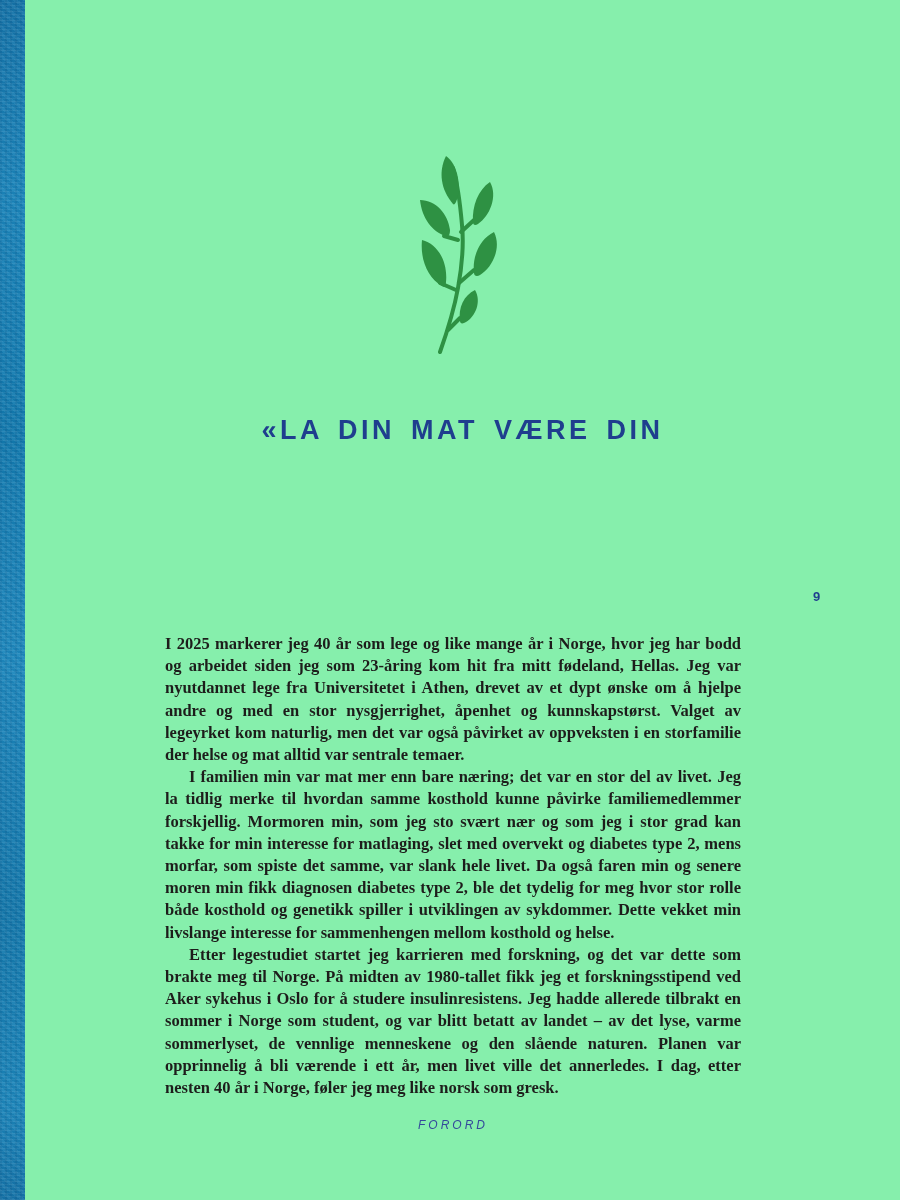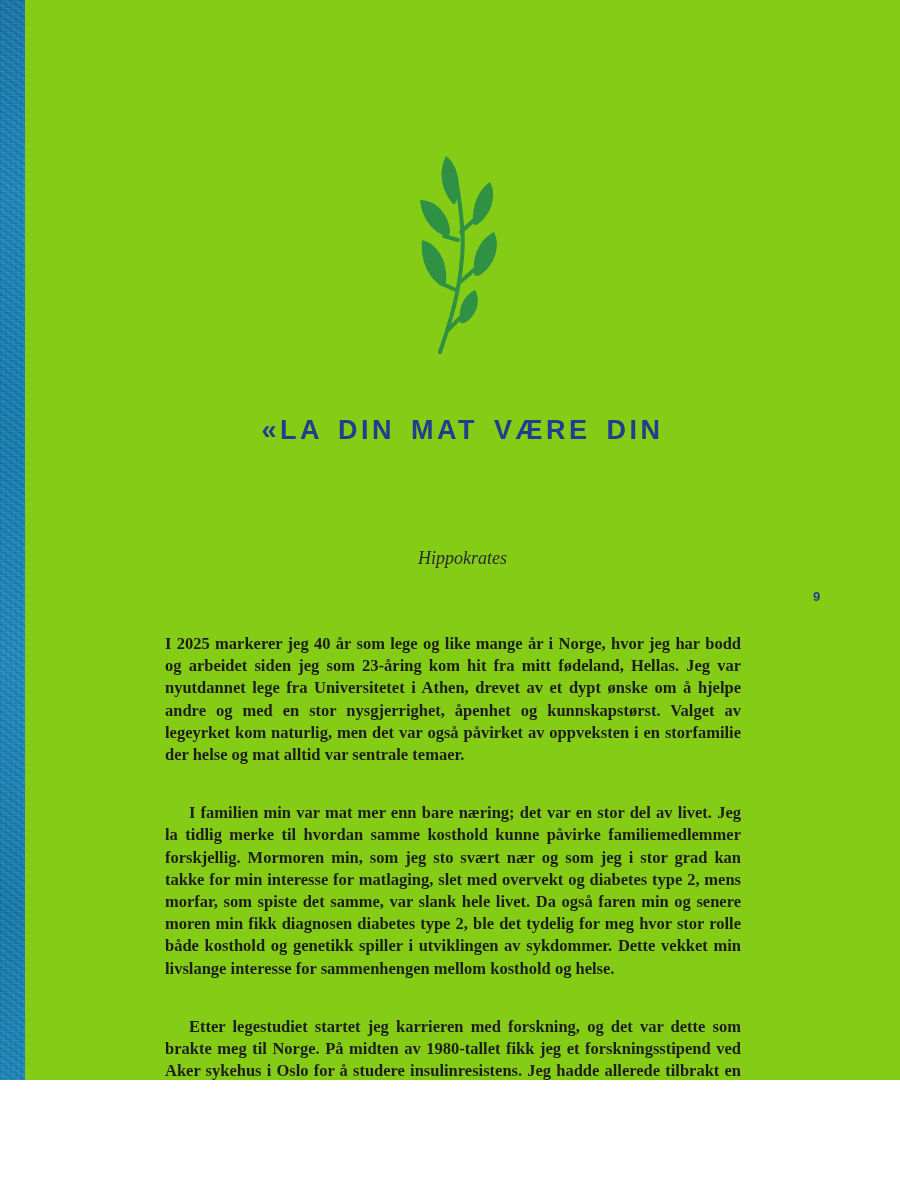--- a/index.html
+++ b/index.html
@@ -1,17 +1,17 @@
 <!DOCTYPE html>
 <html lang="no"><head>
 <meta charset="utf-8">
 <style>
   html,body{margin:0;padding:0;background:#ffffff;}
   body{width:900px;height:1200px;font-family:"Liberation Serif",serif;}
-  .sheet{position:relative;width:900px;height:1080px;background:#84cc16;overflow:hidden;}
+  .sheet{position:relative;width:900px;height:1200px;background:#86efac;overflow:hidden;}
 
   
   .spine{
     position:absolute;left:0;top:0;width:25px;height:1200px;
     background:
       repeating-linear-gradient(0deg, rgba(255,255,255,0.06) 0 1px, rgba(255,255,255,0) 1px 3px),
       repeating-linear-gradient(90deg, rgba(8,55,100,0.10) 0 2px, rgba(8,55,100,0) 2px 5px),
       repeating-linear-gradient(35deg, rgba(255,255,255,0.05) 0 3px, rgba(0,40,80,0.05) 3px 6px),
       linear-gradient(180deg,#1573a8 0%,#1b85ba 16%,#137aae 36%,#1e88bd 55%,#1478ab 76%,#1c86ba 92%,#1573a8 100%);
   }
@@ -50,21 +50,21 @@
 
   .bodytext{
     position:absolute;left:165px;top:633px;width:576px;
     font-size:16.5px;
     line-height:22.2px;
     color:#1d1d1b;
     text-align:justify;
     font-weight:bold;
   }
   .bodytext p{margin:0;padding:0;}
-  .bodytext p.indent{text-indent:24px;margin-top:36px;}
+  .bodytext p.indent{text-indent:24px;}
 
   .footer{
     position:absolute;left:165px;width:576px;top:1118px;
     text-align:center;
     font-family:"Liberation Sans",sans-serif;
     font-size:12px;
     letter-spacing:3px;
     color:#34499b;
     font-style:italic;
   }
@@ -94,21 +94,20 @@
         <path d="M96 133 C 94 116, 102 99, 116 92 C 124 108, 114 128, 102 135 C 99 137, 96 136, 96 133 Z"></path>
         <path d="M82 181 C 80 168, 86 155, 97 150 C 104 162, 97 177, 88 182 C 85 184, 82 184, 82 181 Z"></path>
       </g>
     </svg>
   </div>
 
   <div class="quote">
     <div>«LA DIN MAT VÆRE DIN</div>
   </div>
 
-  <div class="attribution">Hippokrates</div>
 
   <div class="pagenum">9</div>
 
   <div class="bodytext">
       <p class="">I 2025 markerer jeg 40 år som lege og like mange år i Norge, hvor jeg har bodd og arbeidet siden jeg som 23-åring kom hit fra mitt fødeland, Hellas. Jeg var nyutdannet lege fra Universitetet i Athen, drevet av et dypt ønske om å hjelpe andre og med en stor nysgjerrighet, åpenhet og kunnskapstørst. Valget av legeyrket kom naturlig, men det var også påvirket av oppveksten i en storfamilie der helse og mat alltid var sentrale temaer.</p>
       <p class="indent">I familien min var mat mer enn bare næring; det var en stor del av livet. Jeg la tidlig merke til hvordan samme kosthold kunne påvirke familiemedlemmer forskjellig. Mormoren min, som jeg sto svært nær og som jeg i stor grad kan takke for min interesse for matlaging, slet med overvekt og diabetes type 2, mens morfar, som spiste det samme, var slank hele livet. Da også faren min og senere moren min fikk diagnosen diabetes type 2, ble det tydelig for meg hvor stor rolle både kosthold og genetikk spiller i utviklingen av sykdommer. Dette vekket min livslange interesse for sammenhengen mellom kosthold og helse.</p>
       <p class="indent">Etter legestudiet startet jeg karrieren med forskning, og det var dette som brakte meg til Norge. På midten av 1980-tallet fikk jeg et forskningsstipend ved Aker sykehus i Oslo for å studere insulinresistens. Jeg hadde allerede tilbrakt en sommer i Norge som student, og var blitt betatt av landet – av det lyse, varme sommerlyset, de vennlige menneskene og den slående naturen. Planen var opprinnelig å bli værende i ett år, men livet ville det annerledes. I dag, etter nesten 40 år i Norge, føler jeg meg like norsk som gresk.</p>
     </div>
 
   <div class="footer">FORORD</div>

